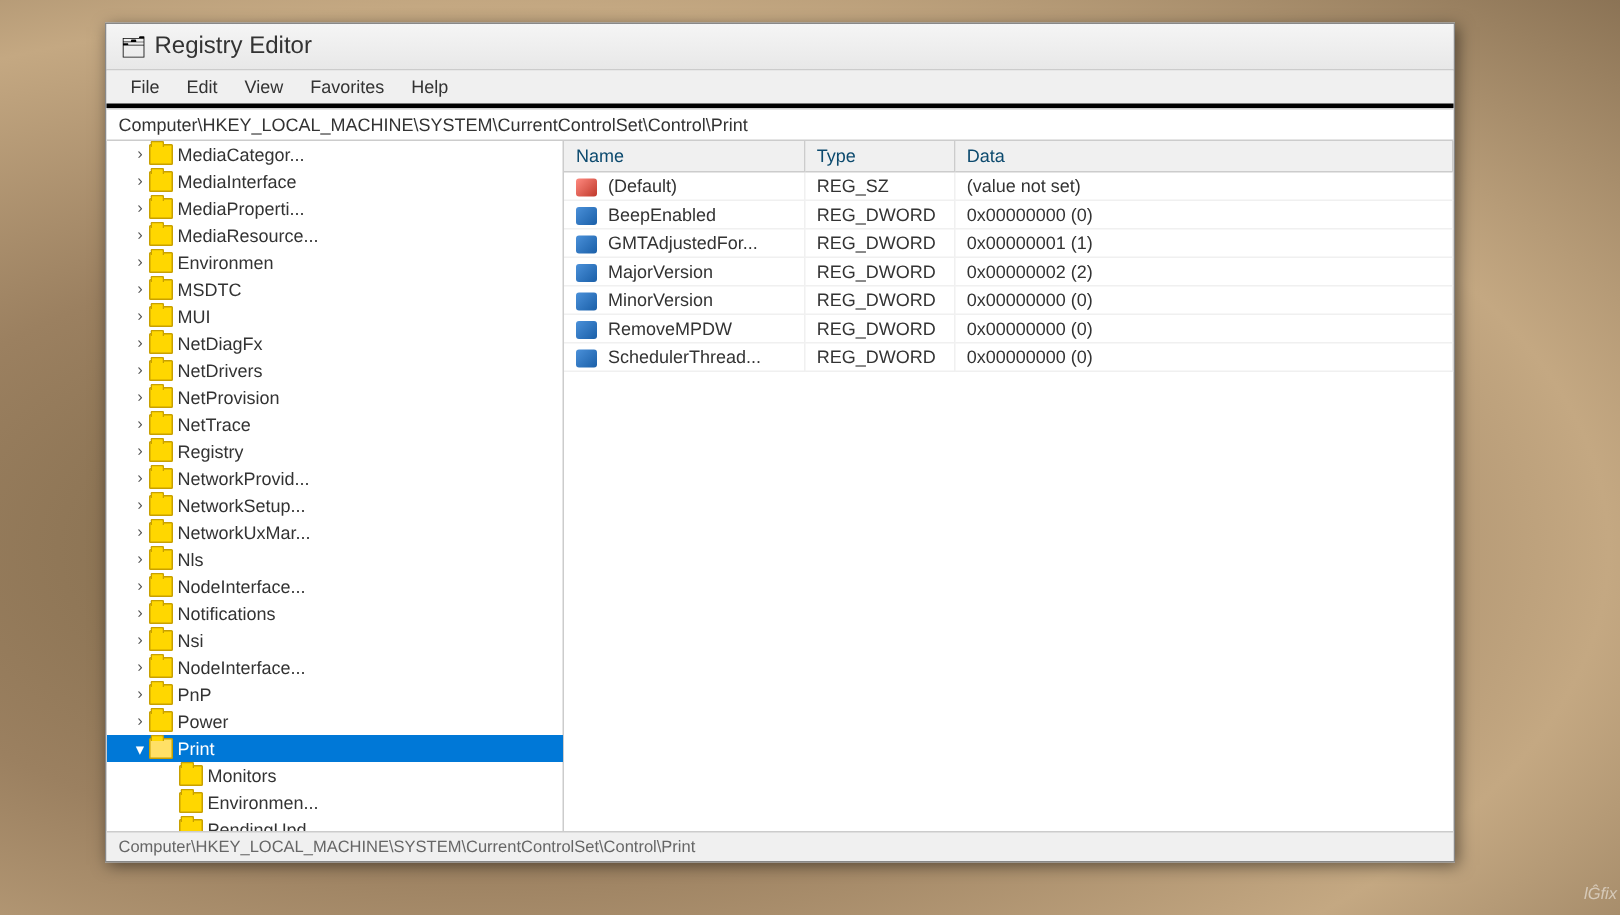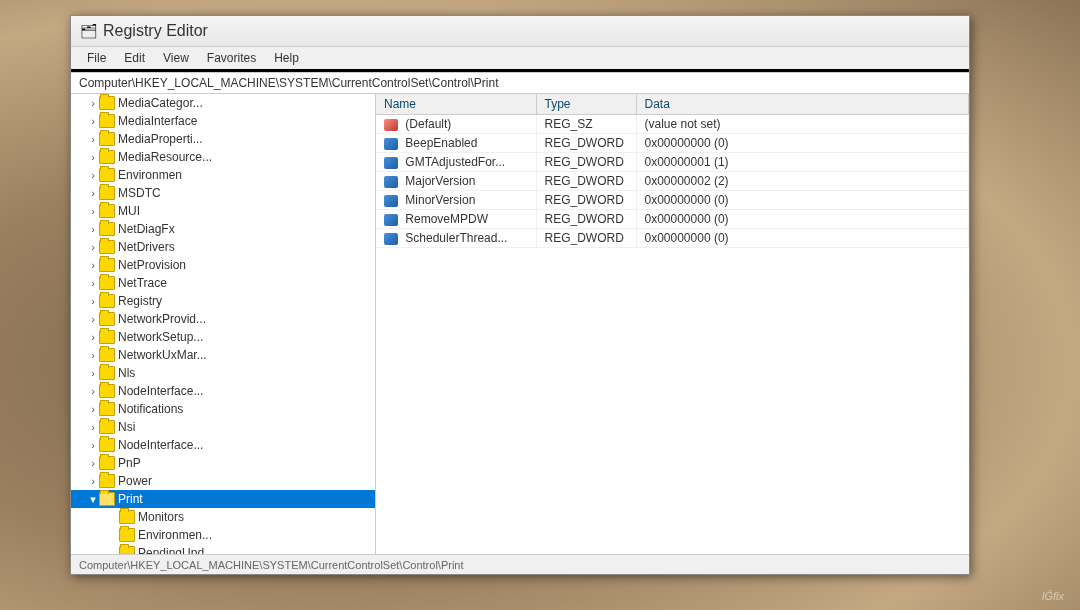--- a/index.html
+++ b/index.html
@@ -208,21 +208,21 @@
       display: flex;
       align-items: center;
       padding: 0 8px;
       font-size: 11px;
       color: #666;
     }
 
     .watermark {
       position: absolute;
       bottom: 8px;
-      right: 16px;
+      right: 2px;
       font-size: 11px;
       color: rgba(255,255,255,0.5);
       font-style: italic;
     }
 
     .col-name { width: 160px; min-width: 100px; }
     .col-type { width: 100px; }
     .col-data { min-width: 200px; }
   </style>
 </head>

